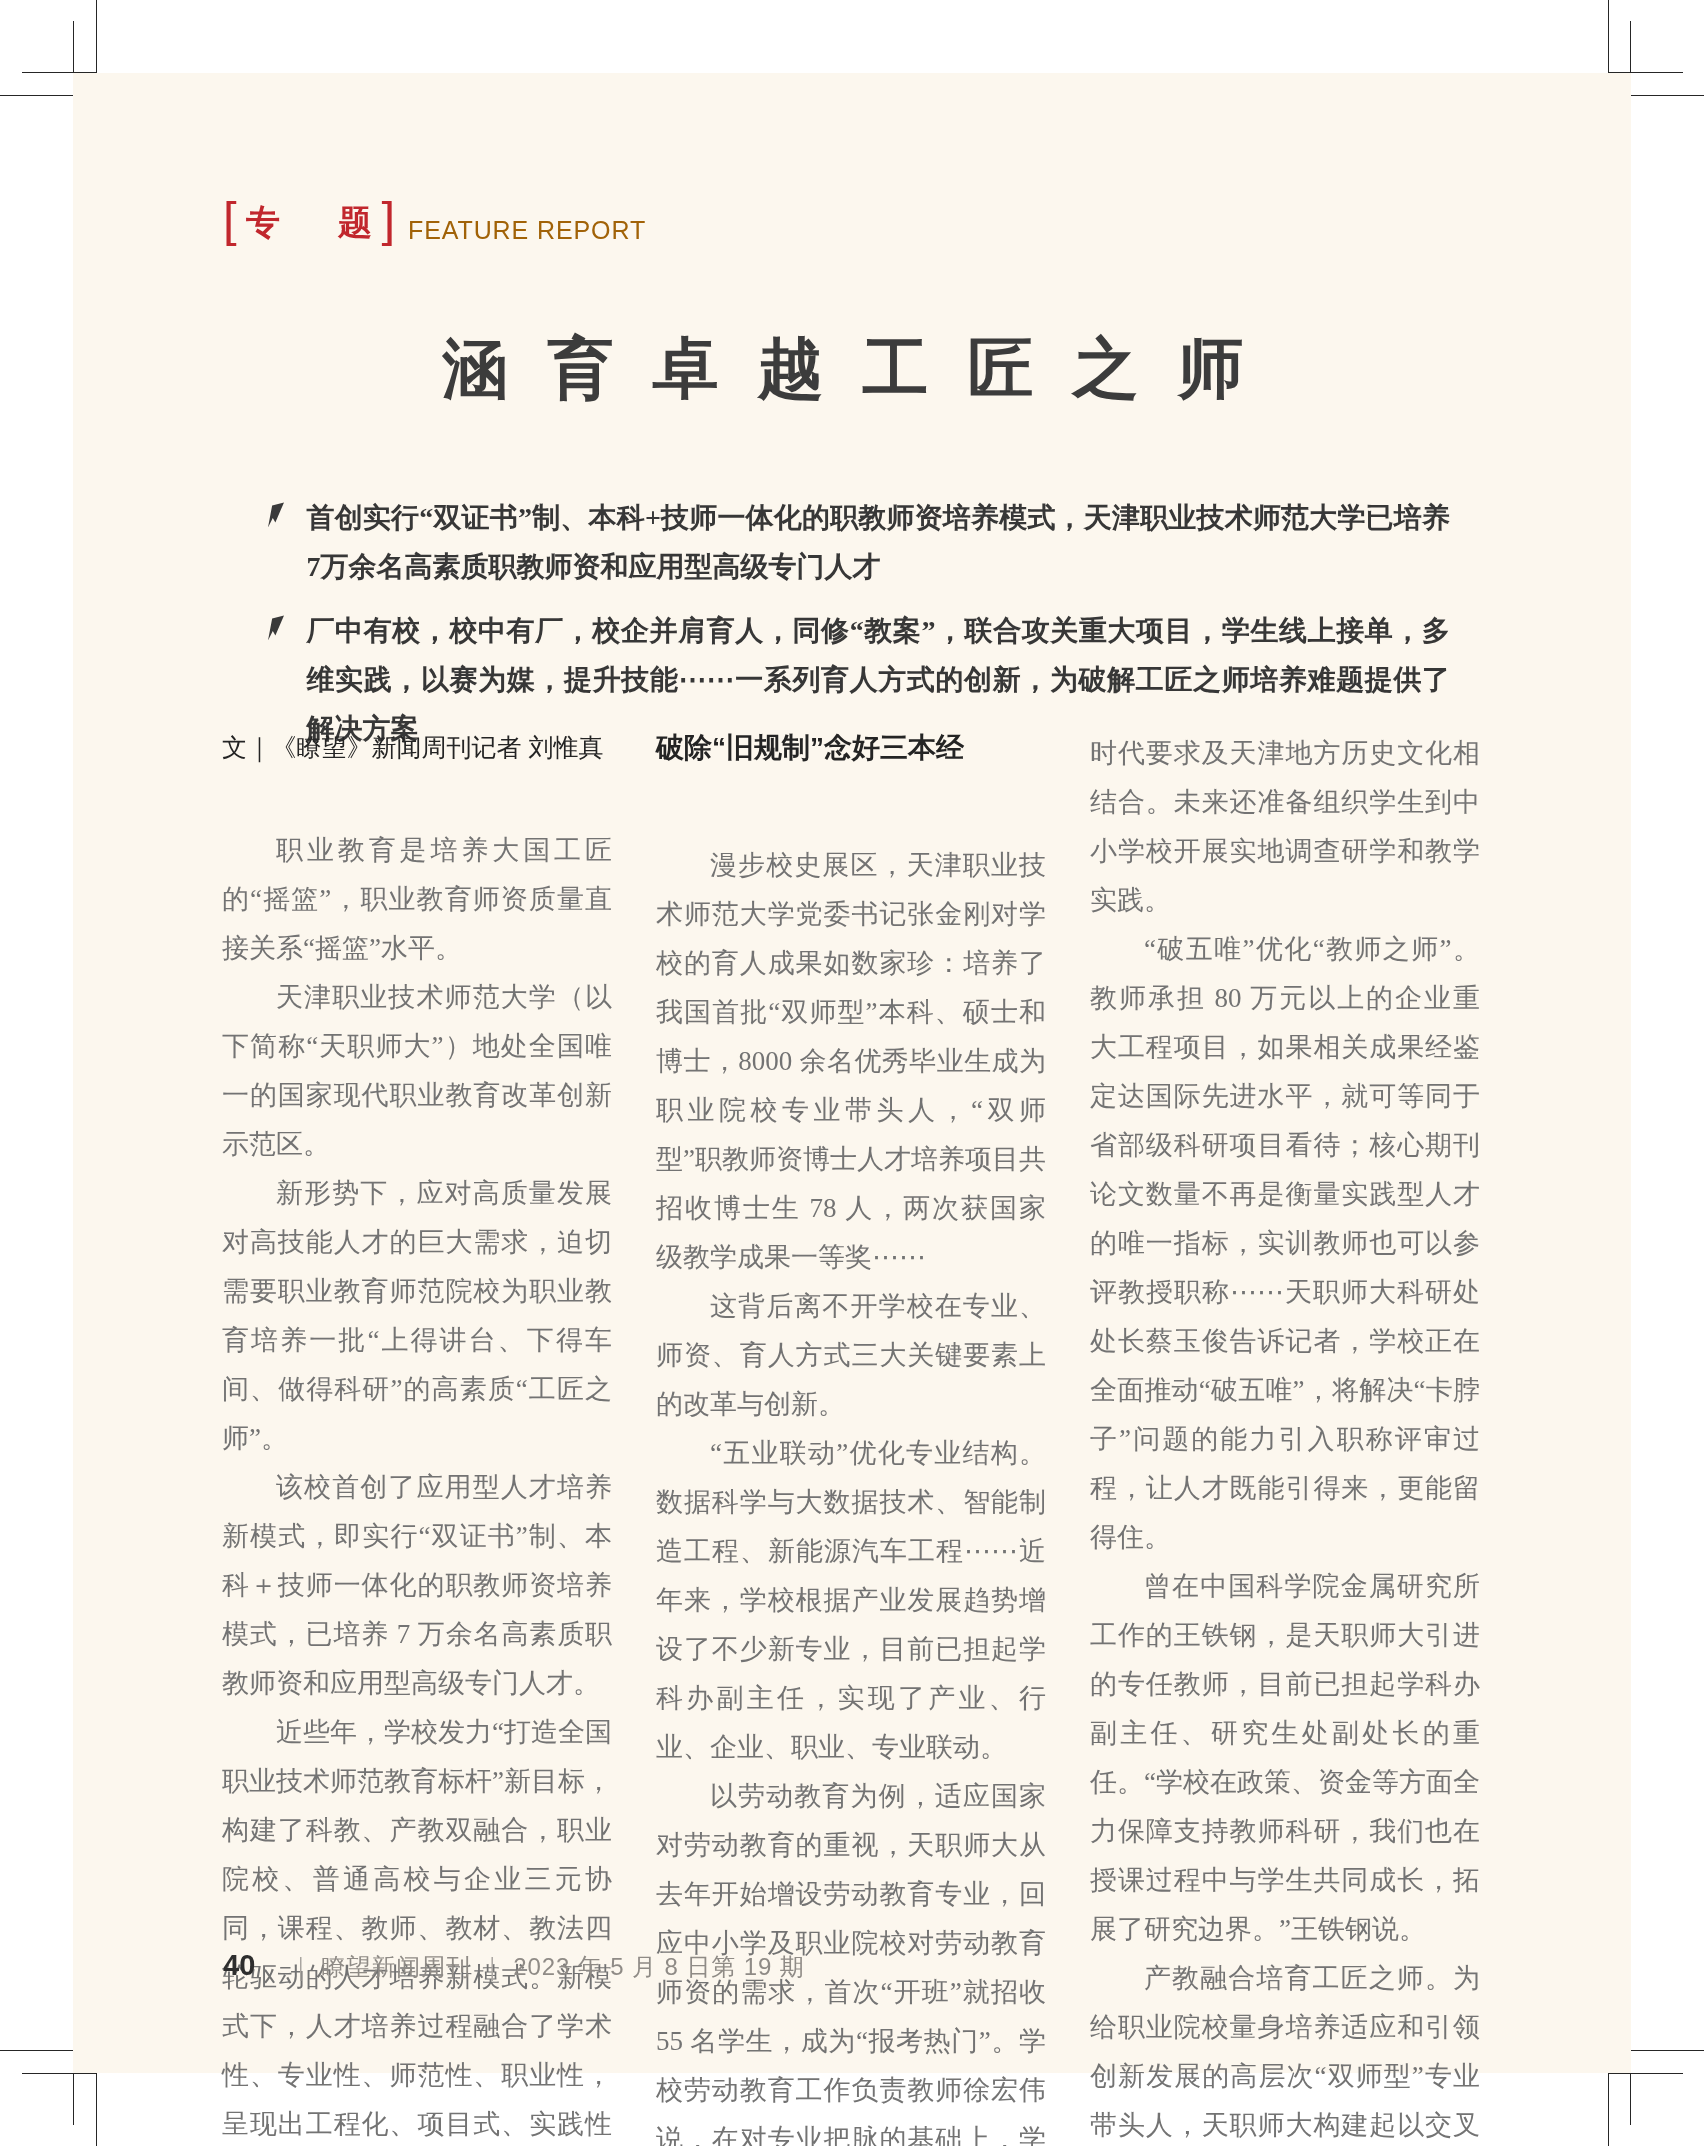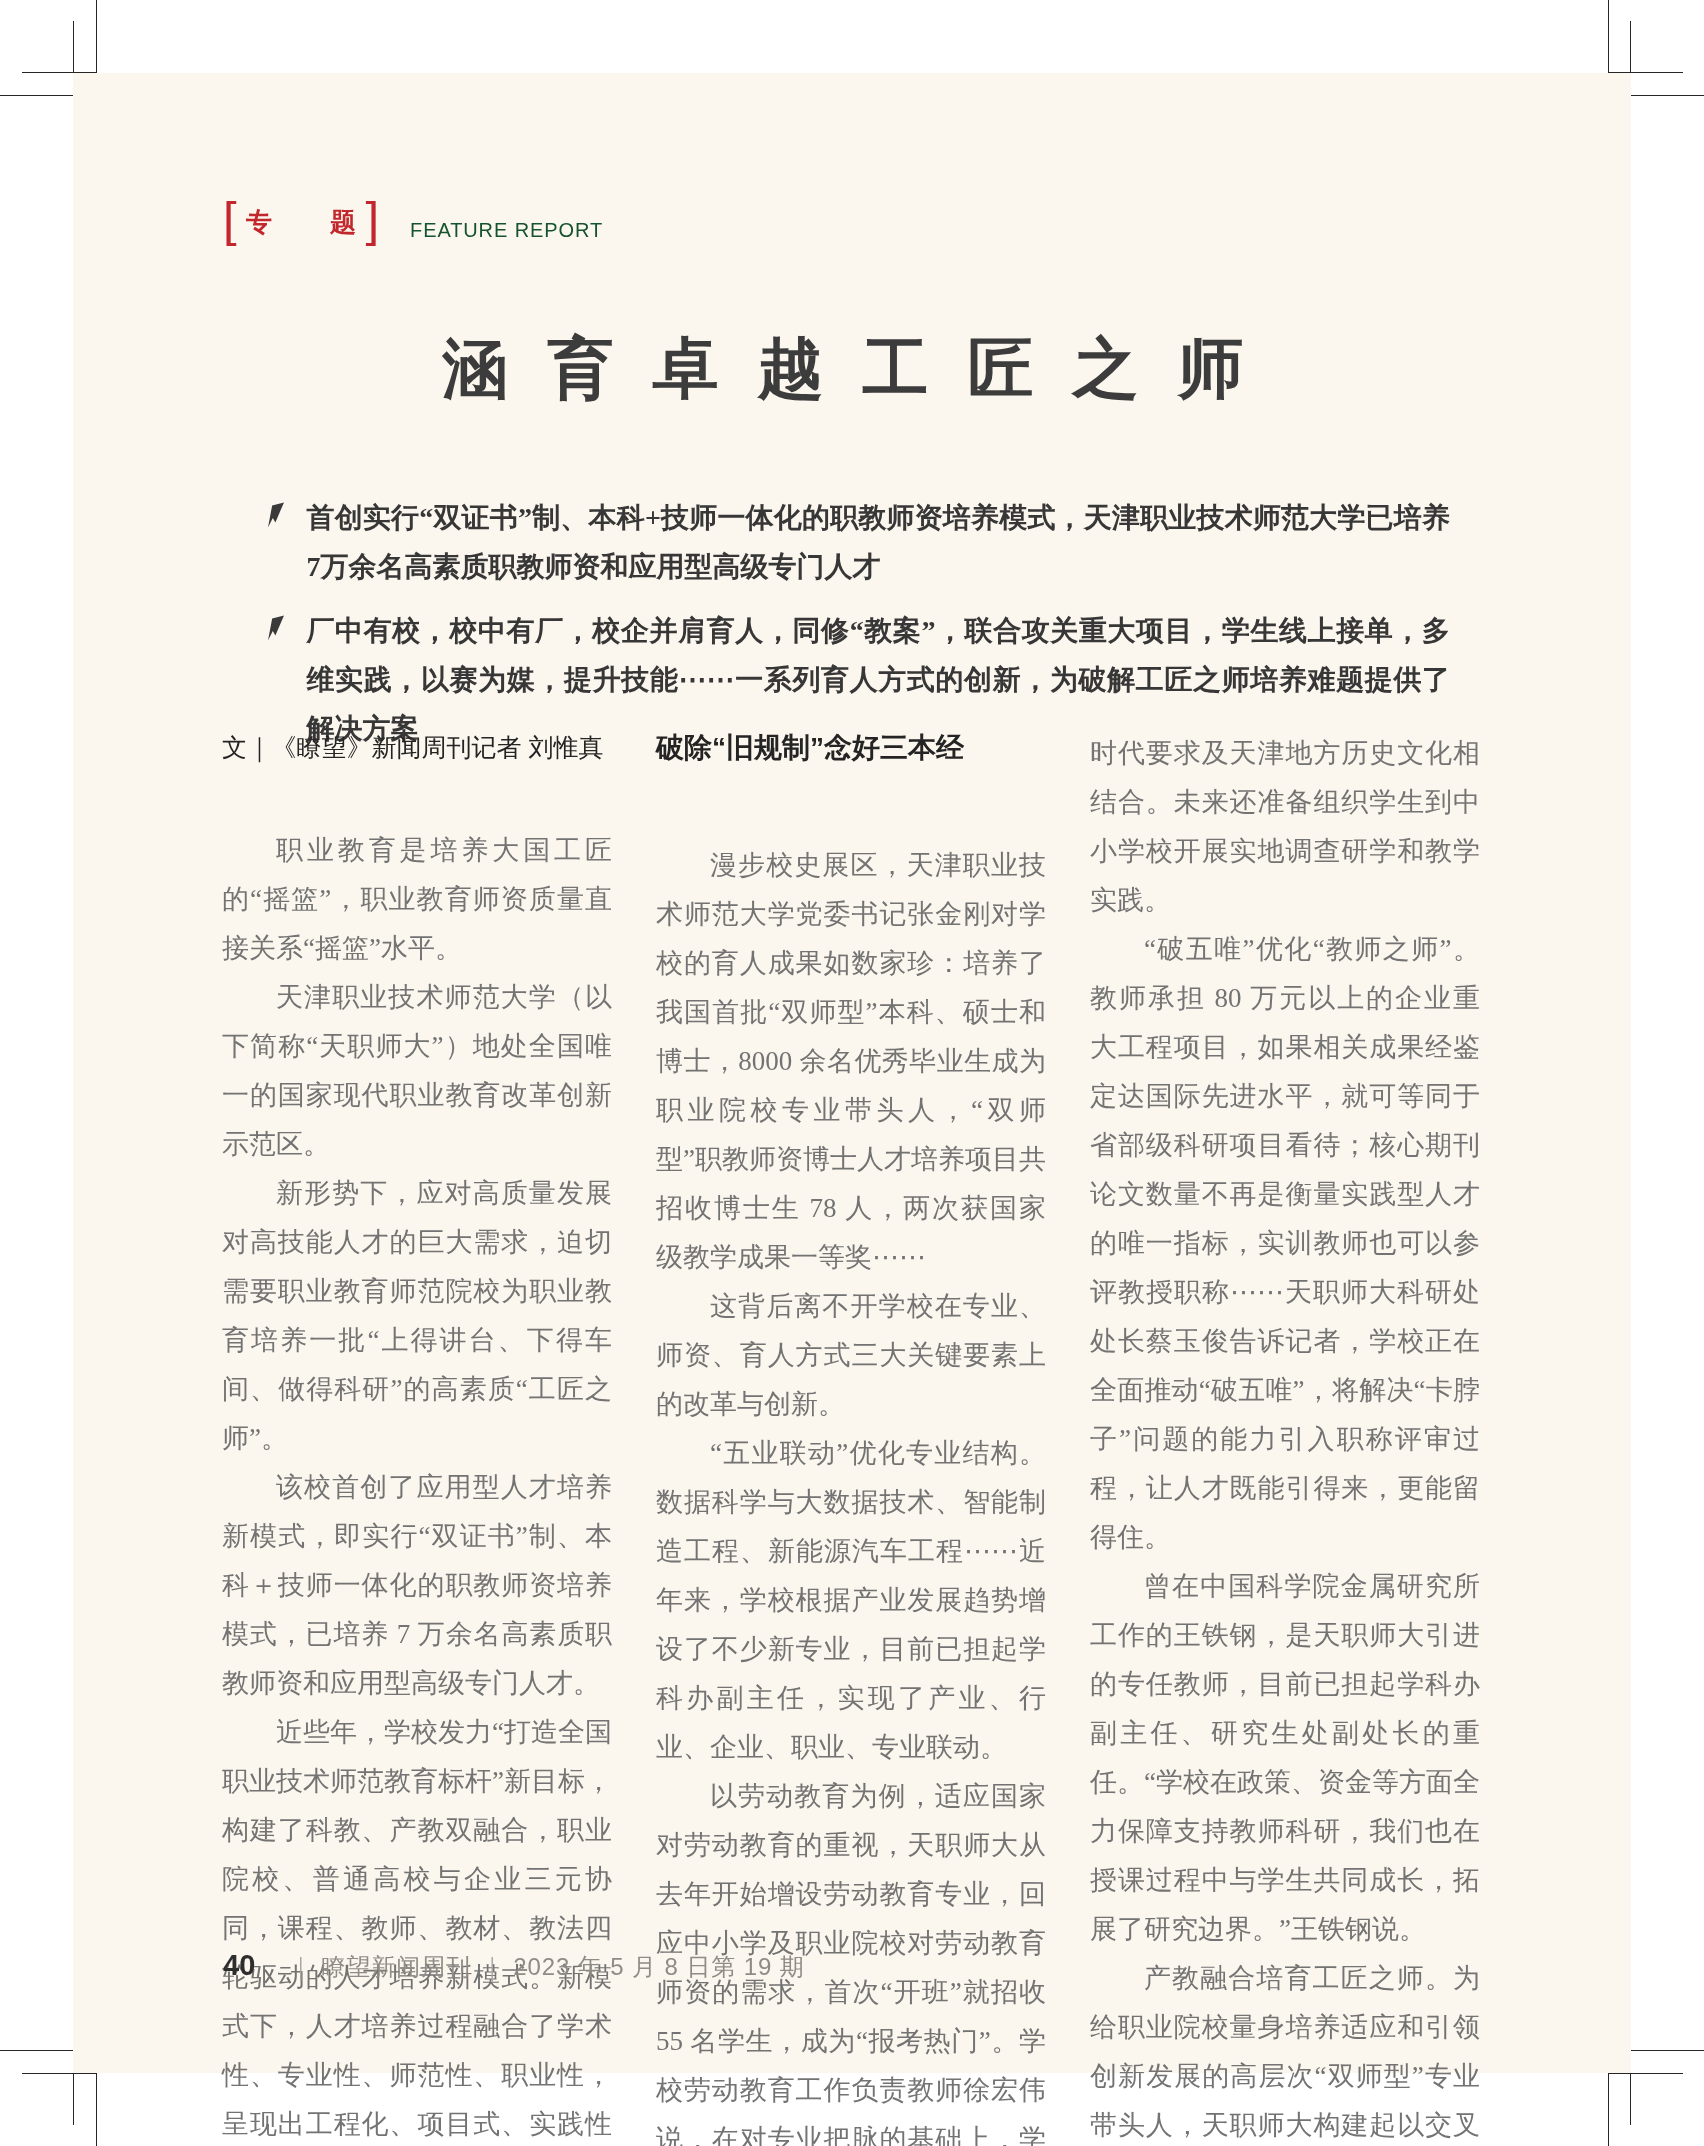--- a/index.html
+++ b/index.html
@@ -23,23 +23,23 @@
   .m-br-o { right:21.5px; bottom:0; width:74px; height:72px; border-left-width:1.9px; border-top-width:1.9px; }
   .m-br-i { right:0; bottom:20.6px; width:73px; height:74px; border-left-width:1.9px; border-top-width:1.9px; }
 
   
   .section-tag {
     position:absolute; left:150px; top:122px;
     display:flex; align-items:flex-end;
     font-family:"Liberation Sans", sans-serif;
   }
   .tag-bracket { color:#c1272d; font-size:49px; line-height:49px; font-weight:400; }
-  .tag-zh { color:#c1272d; font-size:26px; line-height:43px; font-weight:700; margin:0 9.4px; }
+  .tag-zh { color:#c1272d; font-size:34px; line-height:43px; font-weight:700; margin:0 9.4px; }
   .tag-zh-gap { display:inline-block; width:58px; }
-  .tag-en { color:#14532d; font-size:20px; line-height:28px; margin-left:31px; letter-spacing:0.9px; }
+  .tag-en { color:#a16207; font-size:25px; line-height:28px; margin-left:13px; letter-spacing:0.9px; }
 
   
   .main-title {
     position:absolute; left:0; top:251px; width:1558px;
     text-align:center;
     font-family:"Liberation Sans", sans-serif;
     font-size:66px; font-weight:700; color:#3c3c3c;
     letter-spacing:39px; padding-left:21px; box-sizing:border-box;
     white-space:nowrap;
   }

